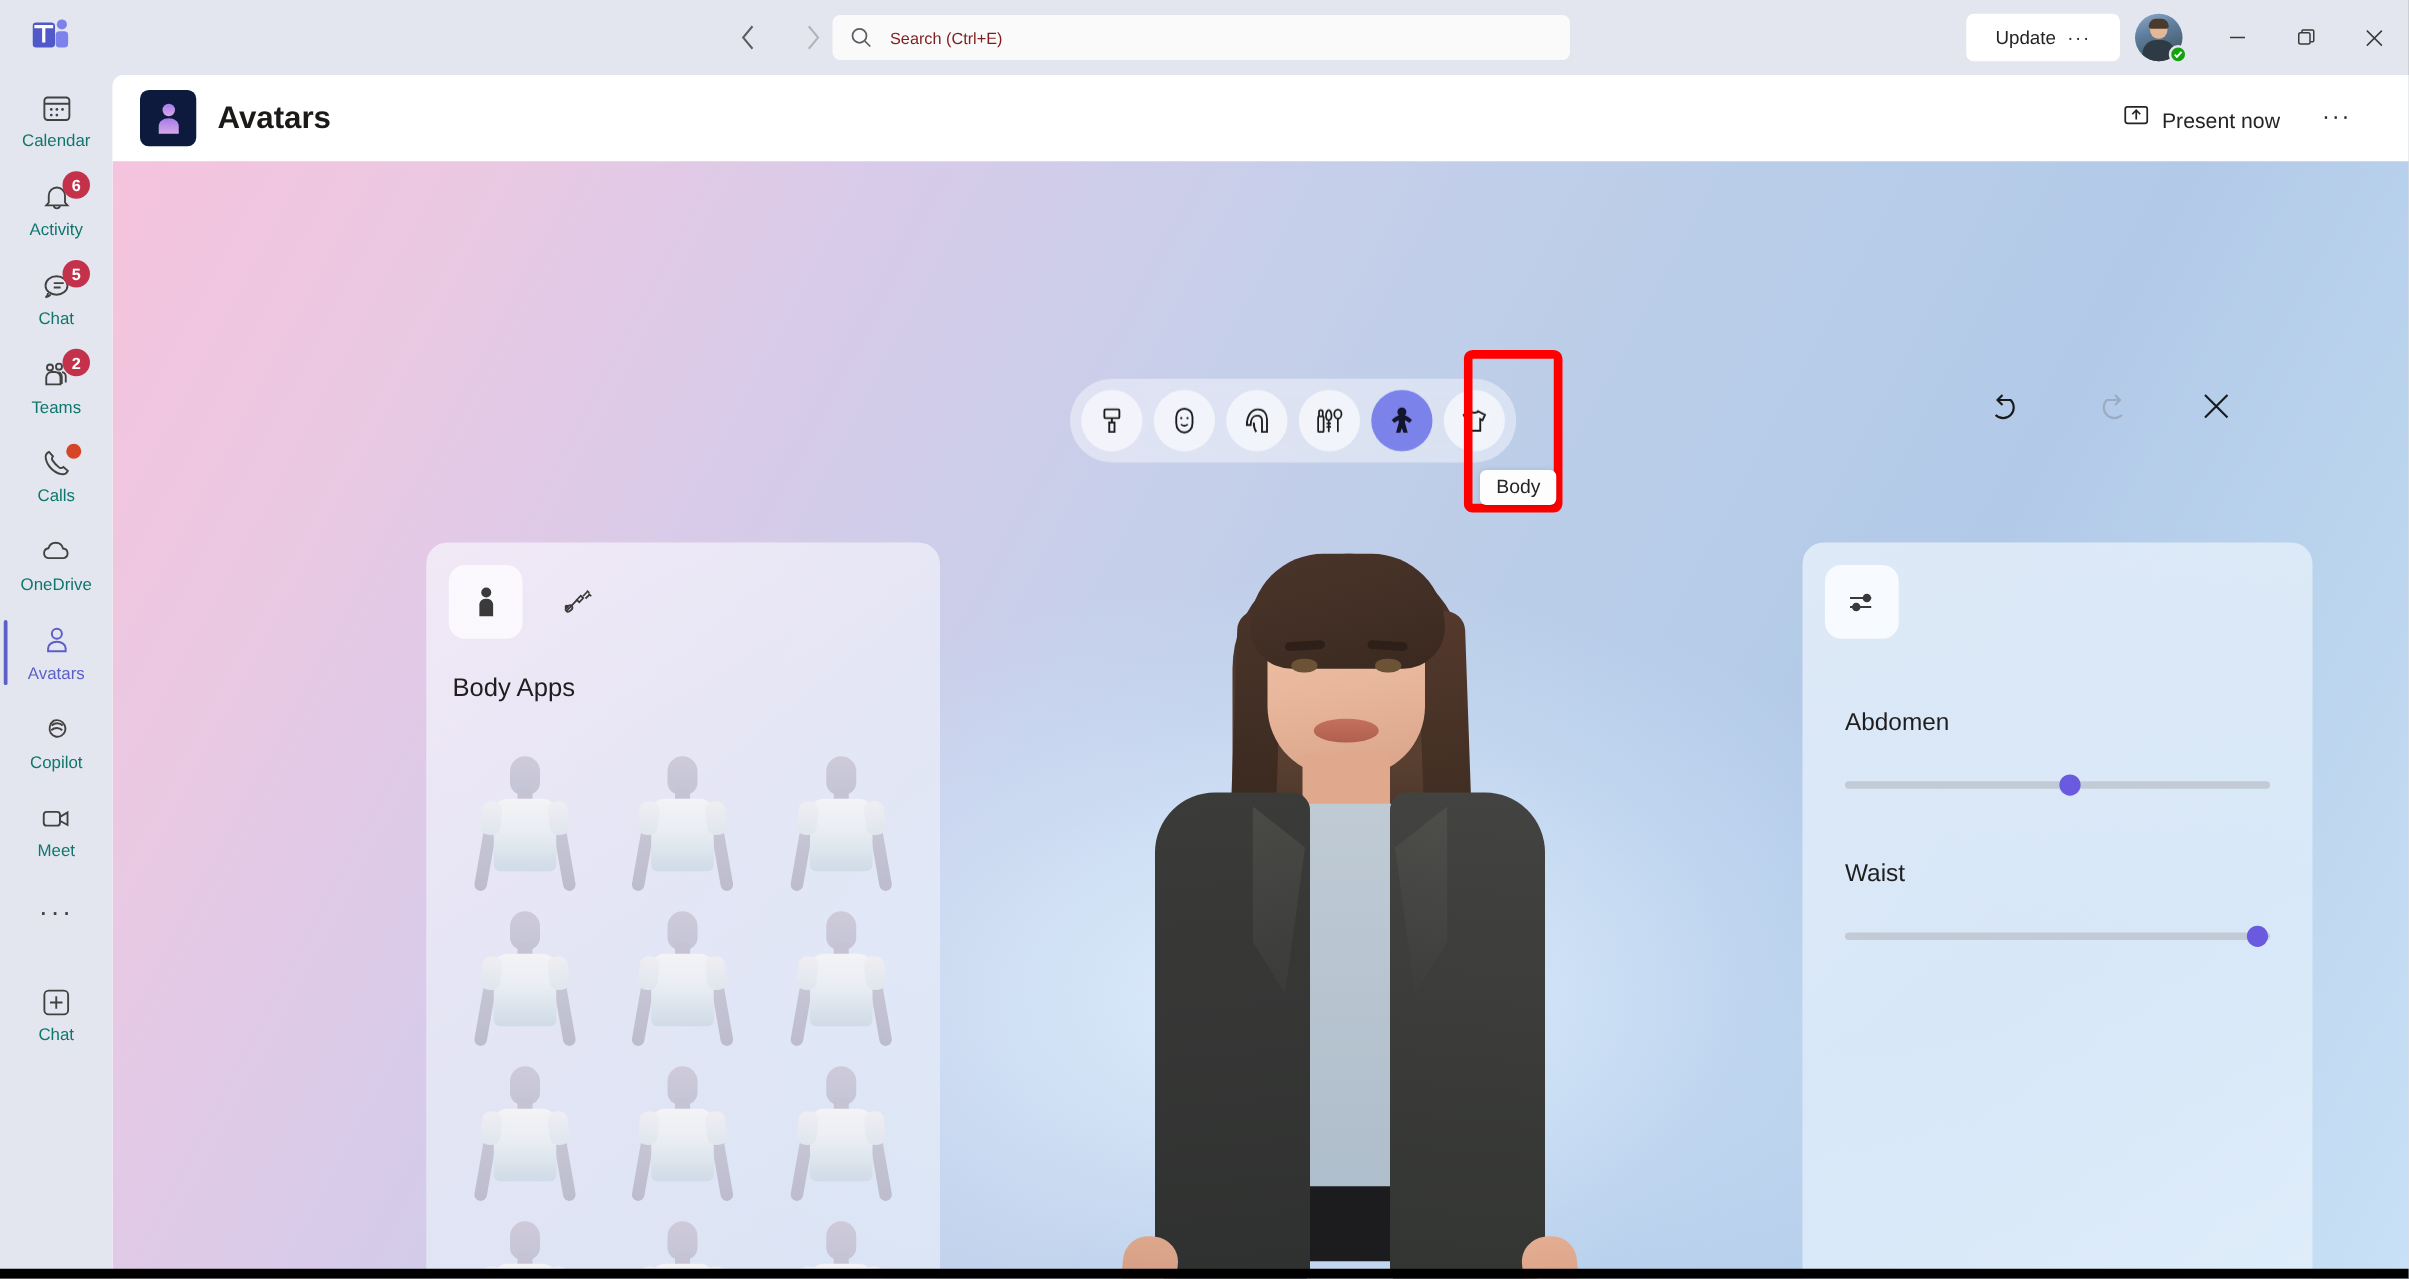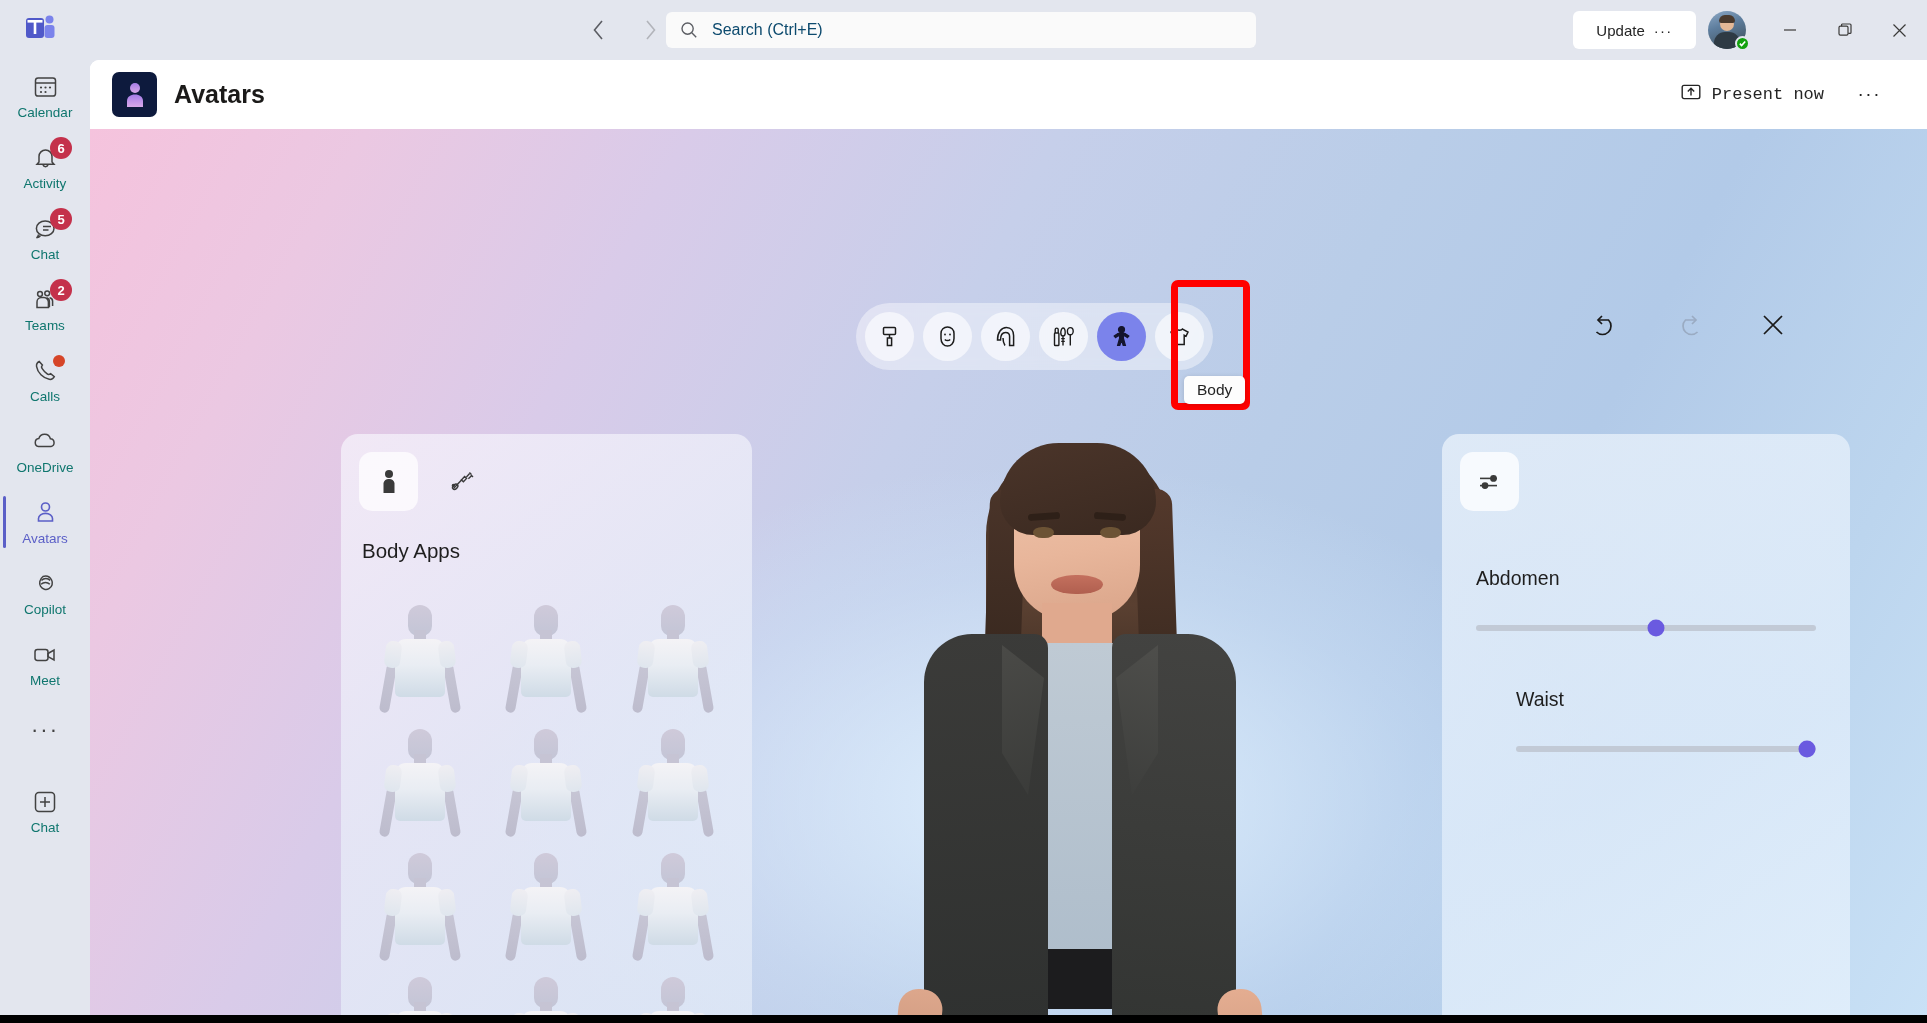--- a/index.html
+++ b/index.html
@@ -37,21 +37,21 @@
   }
   .nav-arrow.disabled { color: #b2b4ba; }
   .searchbar {
     position: absolute; left: 666px; top: 12px;
     width: 590px; height: 36px;
     background: #fafafa; border-radius: 6px;
     display: flex; align-items: center; padding: 0 14px;
     cursor: text;
   }
   .searchbar .sicon { color: #5b5d63; margin-right: 14px; display: flex; }
-  .searchbar .stext { color: #0c4a6e; font-size: 16px; }
+  .searchbar .stext { color: #7f1d1d; font-size: 13px; }
   .update-btn {
     position: absolute; left: 1573px; top: 11px;
     width: 123px; height: 38px;
     background: #ffffff; border-radius: 6px;
     display: flex; align-items: center; justify-content: center; gap: 9px;
     cursor: pointer; font-size: 15px; color: #242424;
   }
   .update-btn .dots { letter-spacing: 1.3px; font-size: 15px; color: #242424; }
   .avatar-pic {
     position: absolute; left: 1708px; top: 11px;
@@ -136,22 +136,22 @@
     position: absolute; left: 22px; top: 12px;
     width: 45px; height: 45px; border-radius: 7px;
     background: #0d1a3d; display: flex; align-items: center; justify-content: center;
   }
   .app-title {
     position: absolute; left: 84px; top: 20px;
     font-size: 25px; font-weight: bold; color: #1b1a19;
   }
   .present-now {
     position: absolute; right: 103px; top: 22px;
-    display: flex; align-items: center; gap: 11px;
-    cursor: pointer; color: #242424; font-size: 17px; font-family: Liberation Mono, monospace;
+    display: flex; align-items: flex-end; gap: 11px;
+    cursor: pointer; color: #242424; font-size: 17px;
   }
   .apphead-more {
     position: absolute; right: 46px; top: 23px;
     cursor: pointer; font-size: 19px; color: #242424; letter-spacing: 1.5px;
   }
 
   
   .canvas {
     position: absolute; left: 0; top: 69px;
     width: 1837px; height: 894px;
@@ -376,21 +376,21 @@
   .slider-tab {
     position: absolute; left: 18px; top: 18px;
     width: 59px; height: 59px; border-radius: 13px;
     background: rgba(248,251,254,0.92);
     display: flex; align-items: center; justify-content: center; cursor: pointer;
   }
   .sliders {
     position: absolute; left: 34px; top: 133px; width: 340px;
   }
   .slider-group { margin-bottom: 57px; }
-  .slider-group:last-child { margin-bottom: 0; margin-left: 40px; }
+  .slider-group:last-child { margin-bottom: 0; }
   .slider-label { font-size: 19.5px; color: #1e1e1e; margin-bottom: 35px; }
   .slider-track {
     position: relative; height: 6px; border-radius: 3px; background: #c2cad6;
     cursor: pointer;
   }
   .slider-thumb {
     position: absolute; top: 50%; transform: translate(-50%,-50%);
     width: 17px; height: 17px; border-radius: 50%; background: #6a5ae0;
     cursor: pointer;
   }

